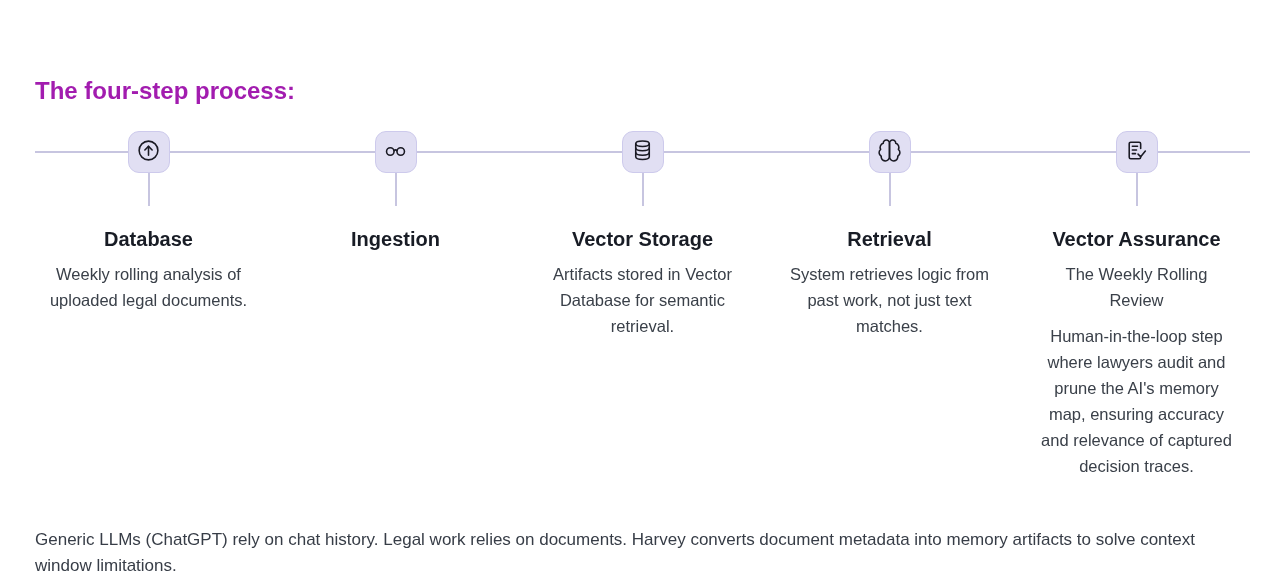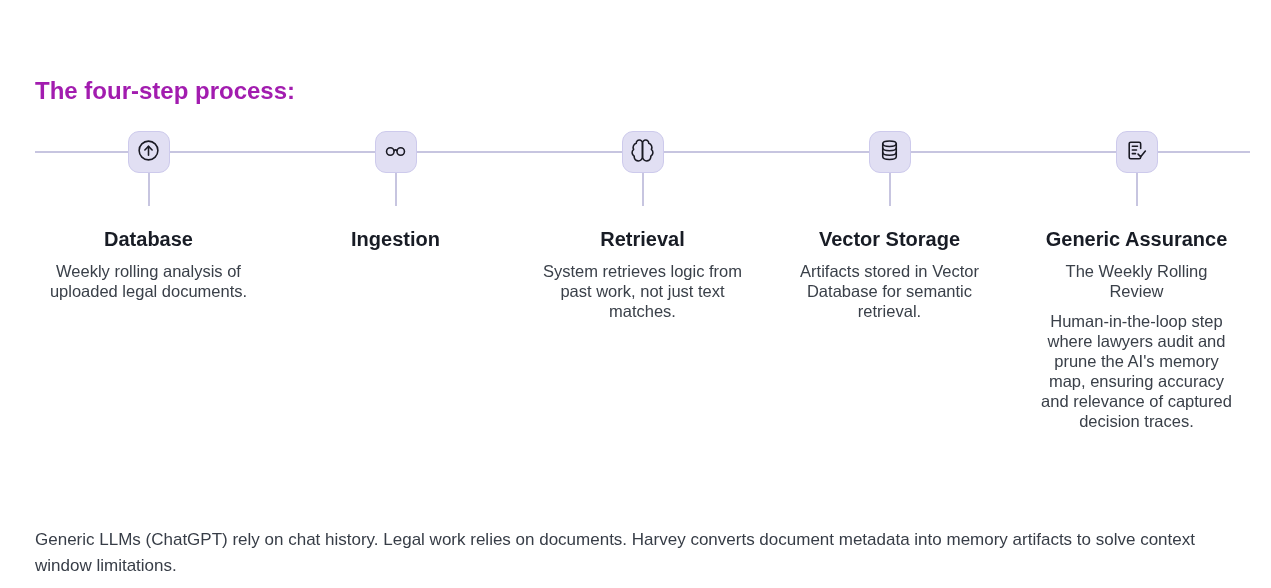--- a/index.html
+++ b/index.html
@@ -51,21 +51,21 @@
   }
   .connector { width: 2px; height: 33px; background: #c7c5e0; }
   .step-title {
     margin-top: 22px;
     font-size: 20px; font-weight: 700; color: #181c25;
     text-align: center;
   }
   .step-desc {
     margin-top: 10px;
     width: 200px;
-    font-size: 16.5px; line-height: 20px; color: #3a4049;
+    font-size: 16.5px; line-height: 26px; color: #3a4049;
     text-align: center;
   }
   .step-desc + .step-desc { }
 
   .footer-note {
     position: absolute; left: 35px; right: 30px; top: 527px;
     font-size: 17px; line-height: 26px; color: #373d47;
   }
 </style>
 </head>
@@ -106,60 +106,60 @@
           </span>
         </div>
         <div class="connector"></div>
         <div class="step-title">Ingestion</div>
       </div>
 
       <div class="step">
         <div class="icon-box">
           <span>
             <svg viewBox="0 0 24 24">
-                <path d="M12 5a3 3 0 1 0-5.997.125 4 4 0 0 0-2.526 5.77 4 4 0 0 0 .556 6.588A4 4 0 1 0 12 18Z"></path>
-                <path d="M12 5a3 3 0 1 1 5.997.125 4 4 0 0 1 2.526 5.77 4 4 0 0 1-.556 6.588A4 4 0 1 1 12 18Z"></path>
-              </svg>
-          </span>
-        </div>
-        <div class="connector"></div>
-        <div class="step-title">Retrieval</div>
-        <p class="step-desc">System retrieves logic from past work, not just text matches.</p>
-      </div>
-
-      <div class="step">
-        <div class="icon-box">
-          <span>
-            <svg viewBox="0 0 24 24">
                 <ellipse cx="12" cy="5.5" rx="6.5" ry="2.6"></ellipse>
                 <path d="M5.5 5.5v12.6c0 1.45 2.91 2.6 6.5 2.6s6.5-1.15 6.5-2.6V5.5"></path>
                 <path d="M5.5 9.7c0 1.45 2.91 2.6 6.5 2.6s6.5-1.15 6.5-2.6"></path>
                 <path d="M5.5 13.9c0 1.45 2.91 2.6 6.5 2.6s6.5-1.15 6.5-2.6"></path>
               </svg>
           </span>
         </div>
         <div class="connector"></div>
         <div class="step-title">Vector Storage</div>
         <p class="step-desc">Artifacts stored in Vector Database for semantic retrieval.</p>
       </div>
 
       <div class="step">
         <div class="icon-box">
           <span>
             <svg viewBox="0 0 24 24">
+                <path d="M12 5a3 3 0 1 0-5.997.125 4 4 0 0 0-2.526 5.77 4 4 0 0 0 .556 6.588A4 4 0 1 0 12 18Z"></path>
+                <path d="M12 5a3 3 0 1 1 5.997.125 4 4 0 0 1 2.526 5.77 4 4 0 0 1-.556 6.588A4 4 0 1 1 12 18Z"></path>
+              </svg>
+          </span>
+        </div>
+        <div class="connector"></div>
+        <div class="step-title">Retrieval</div>
+        <p class="step-desc">System retrieves logic from past work, not just text matches.</p>
+      </div>
+
+      <div class="step">
+        <div class="icon-box">
+          <span>
+            <svg viewBox="0 0 24 24">
                 <path d="M16 10V5.5A1.5 1.5 0 0 0 14.5 4h-8A1.5 1.5 0 0 0 5 5.5v13A1.5 1.5 0 0 0 6.5 20h8a1.5 1.5 0 0 0 1.5-1.5v-1"></path>
                 <path d="M8 8h5"></path>
                 <path d="M8 11.5h4"></path>
                 <path d="M8 15h3"></path>
                 <path d="m13.5 15.5 2.5 2.5 4.5-5.5"></path>
               </svg>
           </span>
         </div>
         <div class="connector"></div>
-        <div class="step-title">Generic Assurance</div>
+        <div class="step-title">Vector Assurance</div>
         <p class="step-desc">The Weekly Rolling Review</p>
         <p class="step-desc">Human-in-the-loop step where lawyers audit and prune the AI's memory map, ensuring accuracy and relevance of captured decision traces.</p>
       </div>
 
     </div>
   </div>
 
   <p class="footer-note">Generic LLMs (ChatGPT) rely on chat history. Legal work relies on documents. Harvey converts document metadata into memory artifacts to solve context window limitations.</p>
 
 </div>

